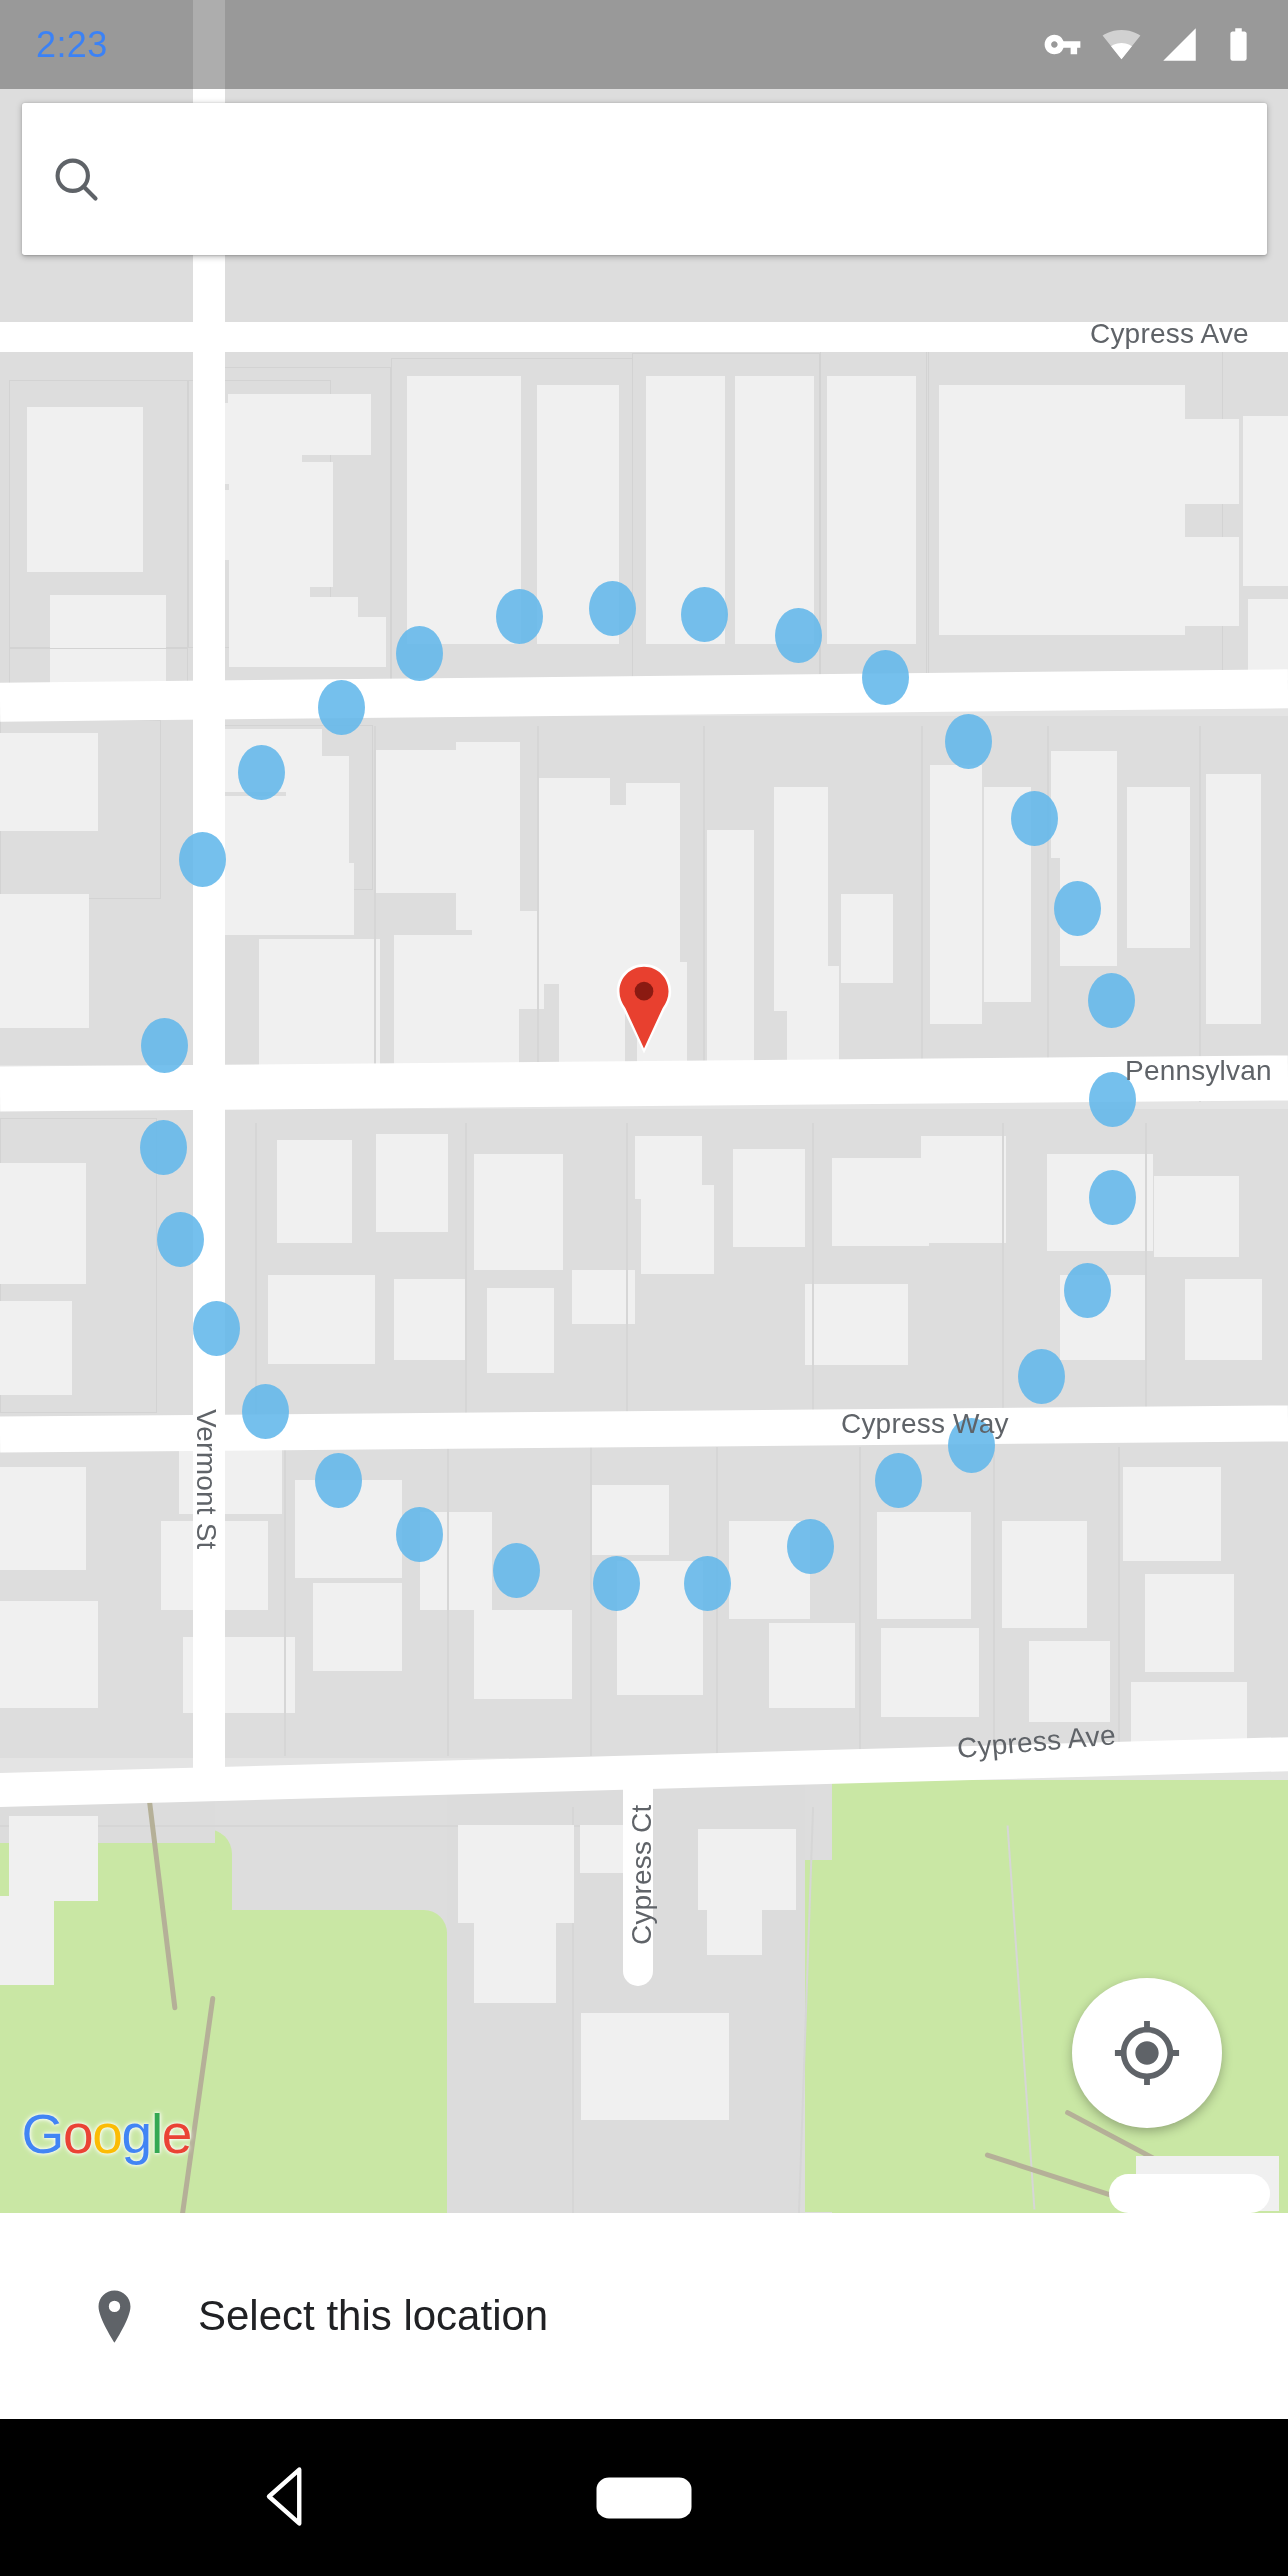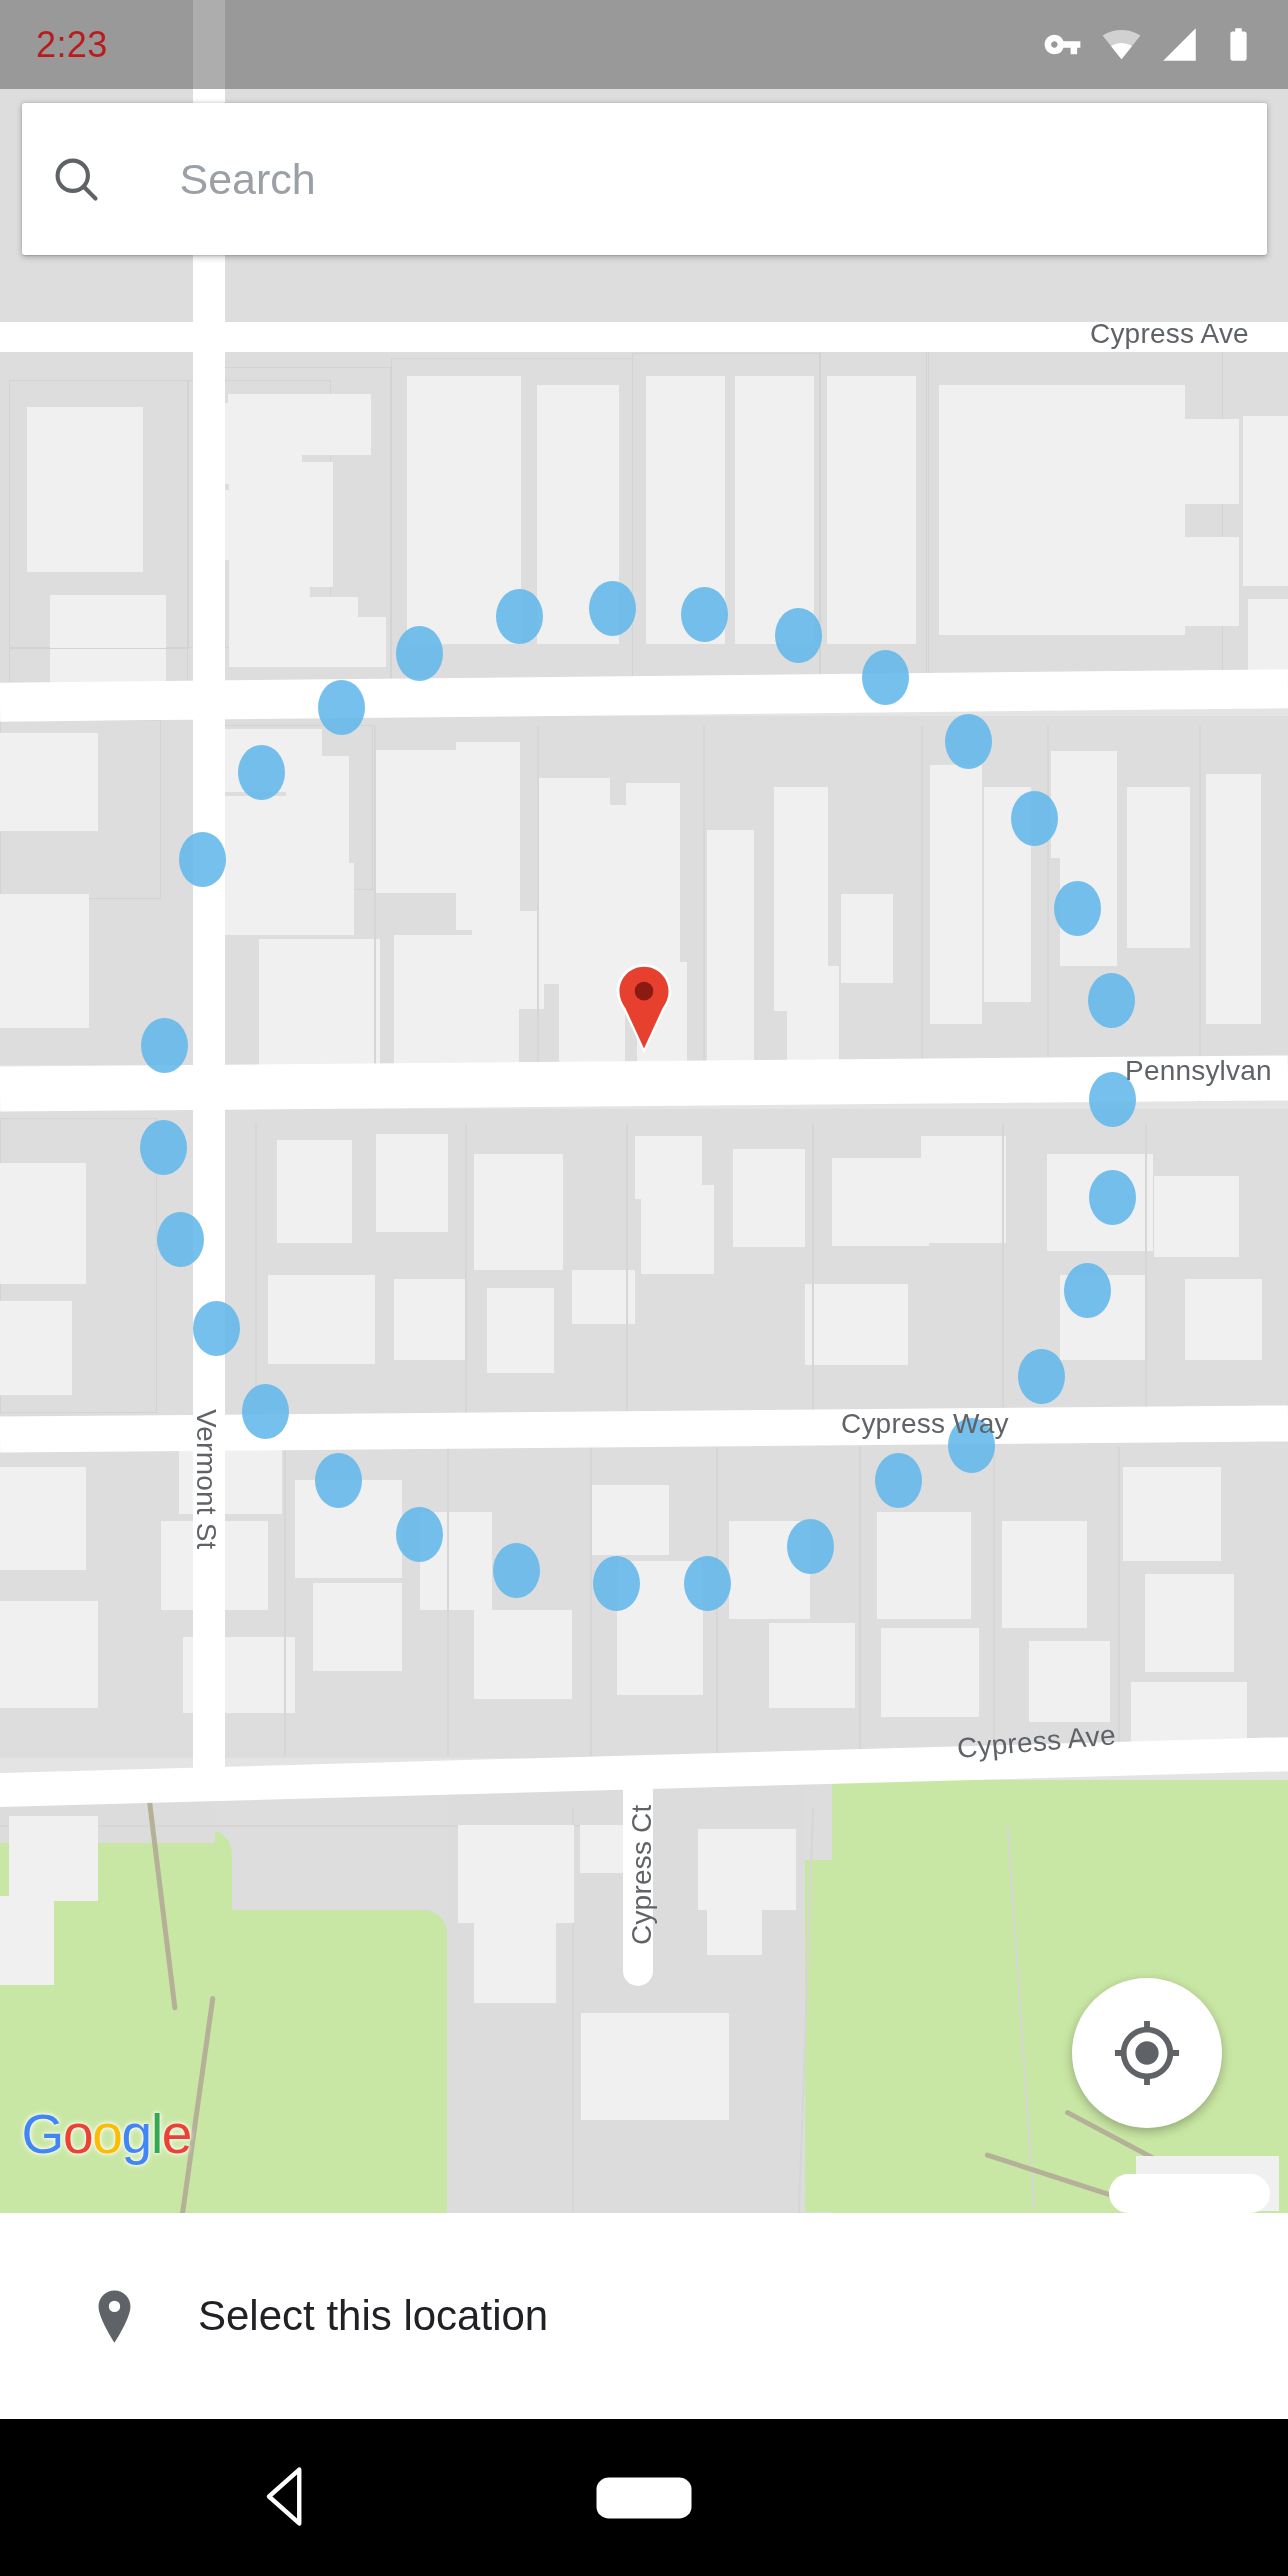--- a/index.html
+++ b/index.html
@@ -136,21 +136,21 @@
     position: absolute;
     left: 0; top: 0;
     width: 1288px;
     height: 89px;
     background: rgba(60,60,60,.42);
     display: flex;
     align-items: center;
     z-index: 40;
   }
   #status-time {
-    color: #b91c1c;
+    color: #3b82f6;
     font-size: 36px;
     margin-left: 36px;
     letter-spacing: 0.4px;
     font-family: "Liberation Sans", sans-serif;
   }
   #status-icons {
     margin-left: auto;
     margin-right: 30px;
     display: flex;
     align-items: center;
@@ -527,21 +527,20 @@
     </div>
   </div>
 
   <div id="searchbar">
     <div id="search-icon-wrap">
       <svg width="52" height="52" viewBox="0 0 24 24" xmlns="http://www.w3.org/2000/svg">
         <path fill="none" stroke="#5f6368" stroke-width="1.9" d="M10.5 3.5a7 7 0 1 0 0 14 7 7 0 0 0 0-14z"></path>
         <line x1="15.6" y1="15.6" x2="21" y2="21" stroke="#5f6368" stroke-width="1.9" stroke-linecap="round"></line>
       </svg>
     </div>
-    <input id="search-input" type="text" value="" placeholder="Search" style="">
   </div>
 
   <div id="bottom-sheet">
     <div id="select-location-row">
       <div id="select-location-icon">
         <svg width="43" height="55" viewBox="0 0 24 31" xmlns="http://www.w3.org/2000/svg">
           <path fill="#5f6368" d="M12 0.8C7 0.8 3 4.8 3 9.8c0 6.8 9 20.4 9 20.4s9-13.6 9-20.4c0-5-4-9-9-9zm0 12.2a3.2 3.2 0 1 1 0-6.4 3.2 3.2 0 0 1 0 6.4z"></path>
         </svg>
       </div>
       <div id="select-location-label">Select this location</div>

